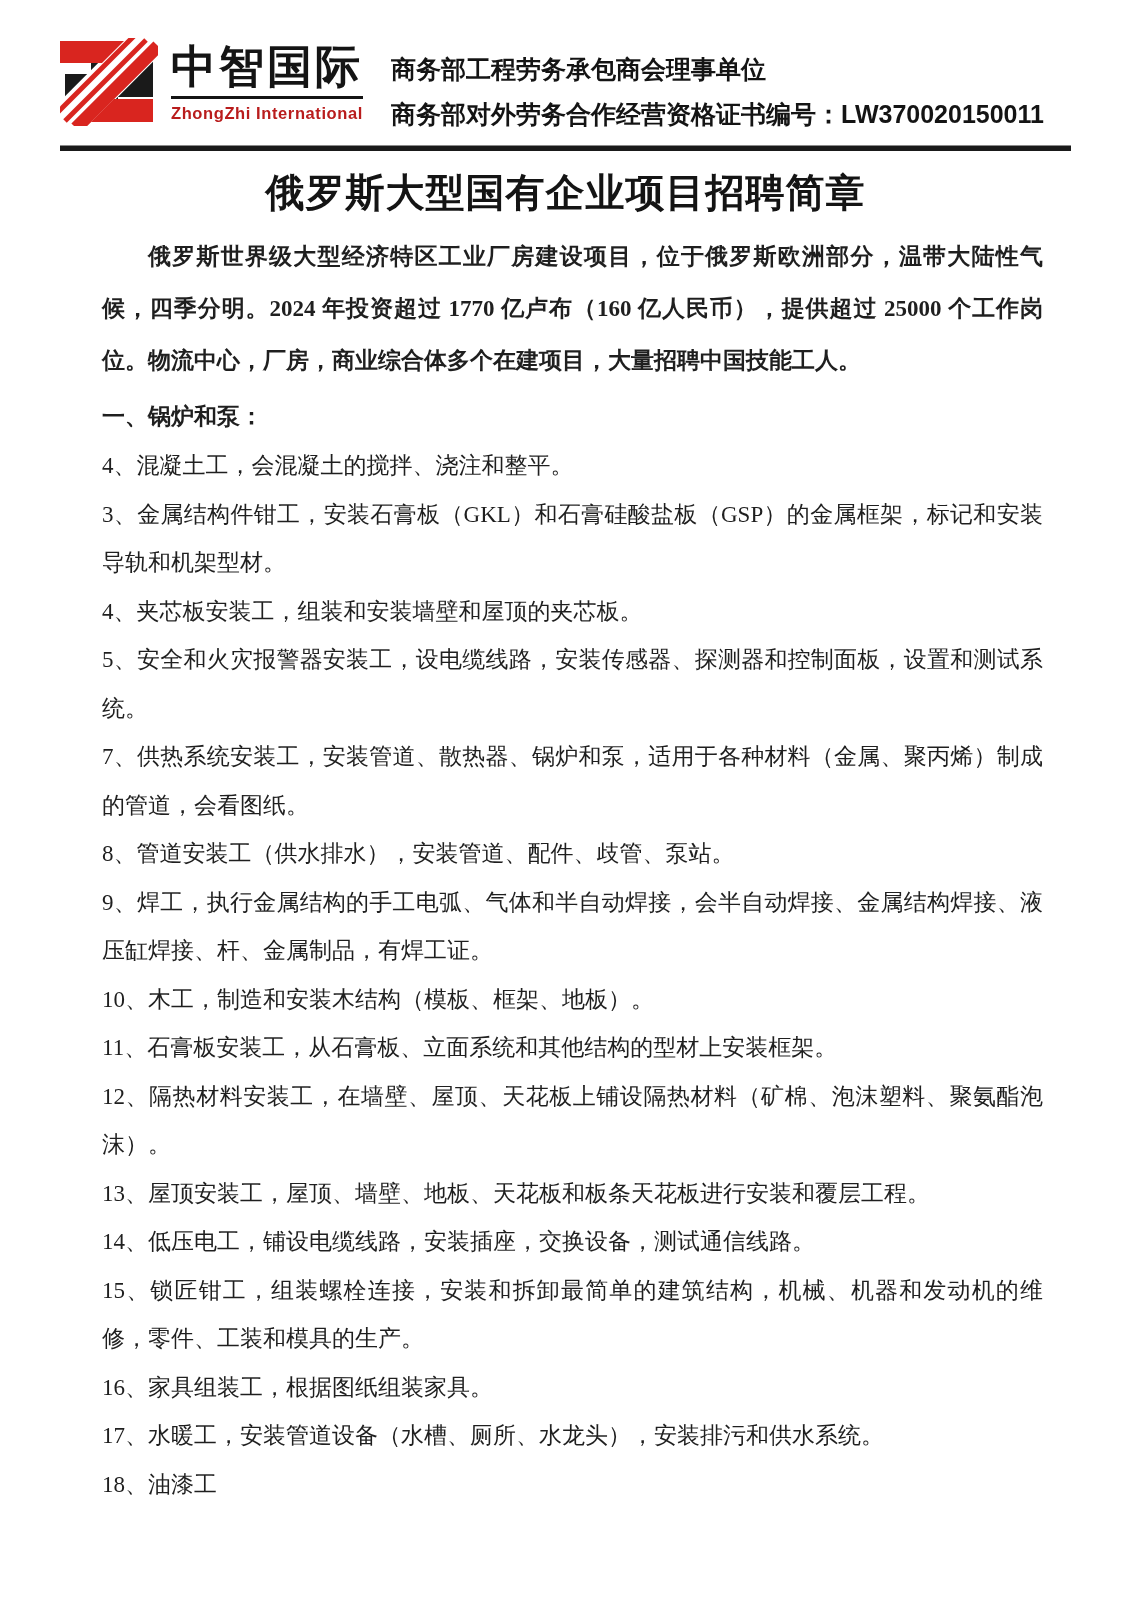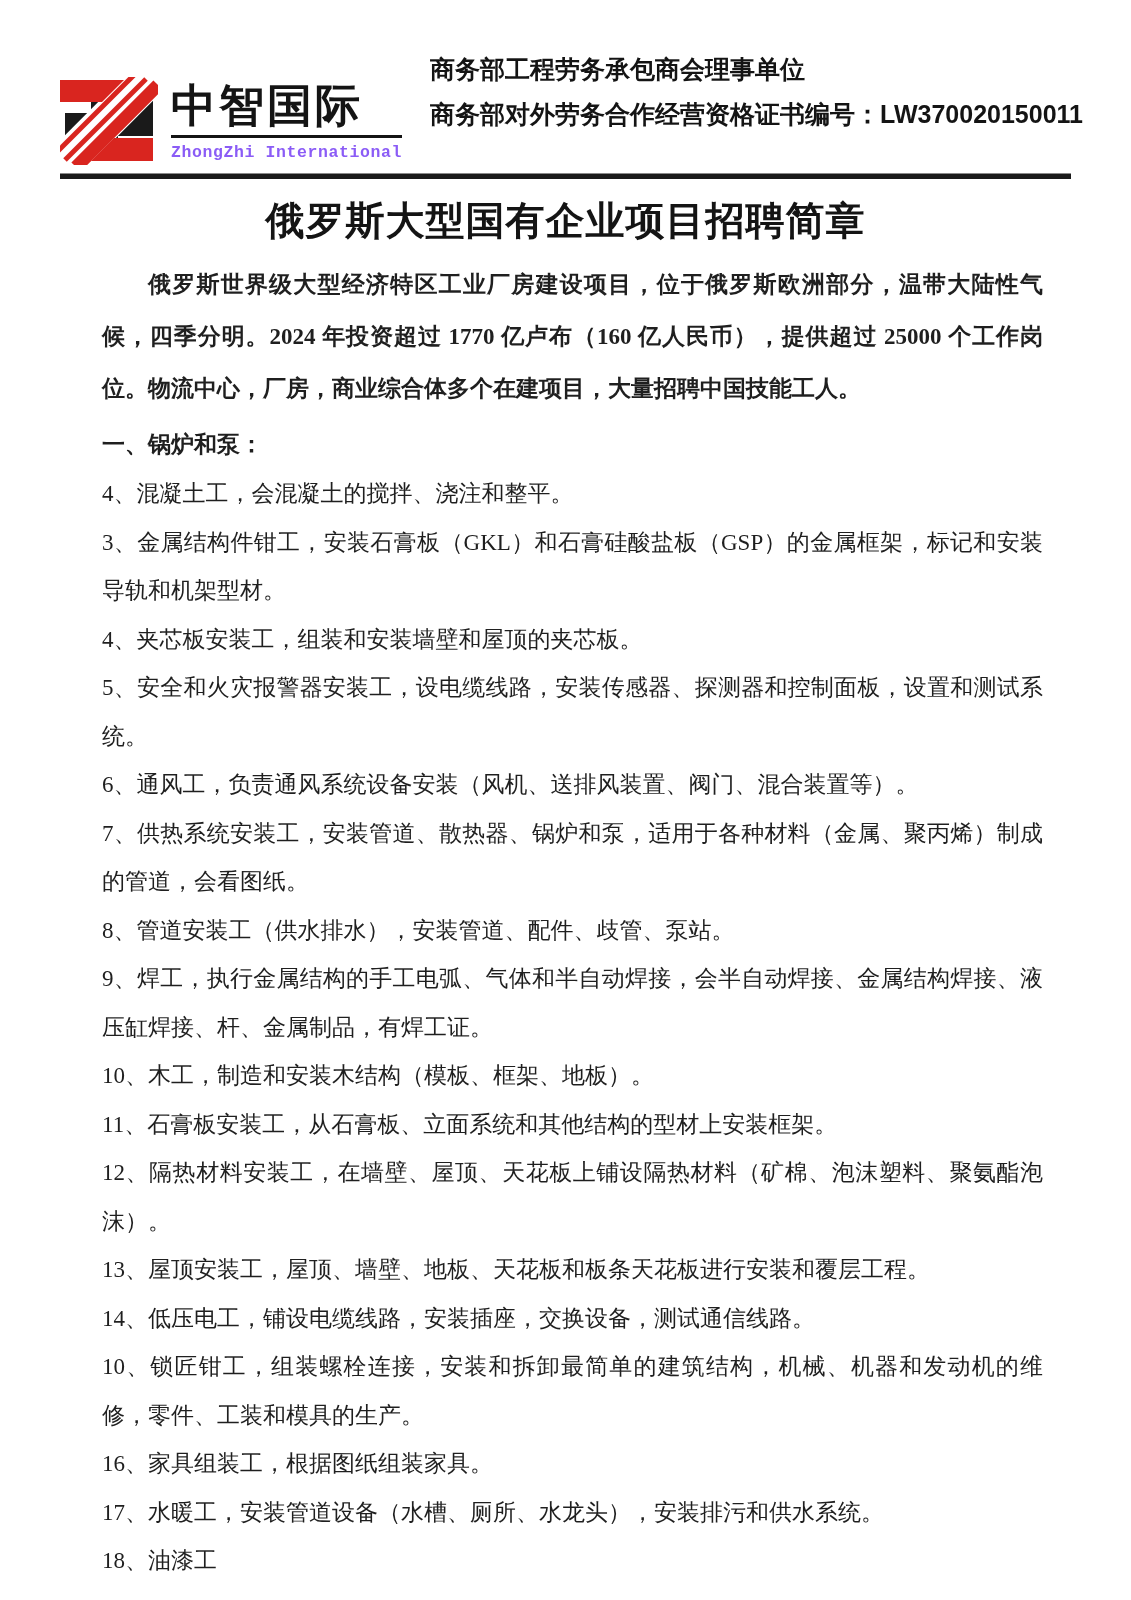--- a/index.html
+++ b/index.html
@@ -21,43 +21,42 @@
   
   .header {
     display: flex;
     align-items: flex-start;
   }
   .brand {
     display: flex;
     align-items: flex-start;
     gap: 13px;
     flex: 0 0 auto;
-    margin-top: 39px;
   }
   .logo-mark { width: 98px; height: 88px; }
   .logo-mark svg { display: block; }
   .brand-text { padding-top: 6px; }
   .brand-cn {
     font-family: "Liberation Sans", "DejaVu Sans", sans-serif;
     font-weight: bold;
     font-size: 45px;
     line-height: 1;
     letter-spacing: 3px;
     color: #141414;
     border-bottom: 3px solid #141414;
     padding-bottom: 7px;
     white-space: nowrap;
   }
   .brand-en {
-    font-family: Liberation Mono, monospace;
+    font-family: Liberation Sans, sans-serif;
     font-weight: bold;
     font-size: 16.5px;
     letter-spacing: 0.6px;
     margin-top: 5px;
-    color: #8b5cf6;
+    color: #b91c1c;
     white-space: nowrap;
   }
   .header-right {
     margin-left: 28px;
     padding-top: 10px;
     font-weight: bold;
     font-size: 25px;
     line-height: 44px;
     color: #141414;
     white-space: nowrap;
@@ -149,30 +148,29 @@
   <div class="content">
     <p class="intro">俄罗斯世界级大型经济特区工业厂房建设项目，位于俄罗斯欧洲部分，温带大陆性气候，四季分明。2024 年投资超过 1770 亿卢布（160 亿人民币），提供超过 25000 个工作岗位。物流中心，厂房，商业综合体多个在建项目，大量招聘中国技能工人。</p>
 
     <p class="section-heading">一、锅炉和泵：</p>
 
     <div class="jobs">
       <p class="job">4、混凝土工，会混凝土的搅拌、浇注和整平。</p>
       <p class="job">3、金属结构件钳工，安装石膏板（GKL）和石膏硅酸盐板（GSP）的金属框架，标记和安装导轨和机架型材。</p>
       <p class="job">4、夹芯板安装工，组装和安装墙壁和屋顶的夹芯板。</p>
       <p class="job">5、安全和火灾报警器安装工，设电缆线路，安装传感器、探测器和控制面板，设置和测试系统。</p>
-      <p class="job">6、通风工，负责通风系统设备安装（风机、送排风装置、阀门、混合装置等）。</p>
       <p class="job">7、供热系统安装工，安装管道、散热器、锅炉和泵，适用于各种材料（金属、聚丙烯）制成的管道，会看图纸。</p>
       <p class="job">8、管道安装工（供水排水），安装管道、配件、歧管、泵站。</p>
       <p class="job">9、焊工，执行金属结构的手工电弧、气体和半自动焊接，会半自动焊接、金属结构焊接、液压缸焊接、杆、金属制品，有焊工证。</p>
       <p class="job">10、木工，制造和安装木结构（模板、框架、地板）。</p>
       <p class="job">11、石膏板安装工，从石膏板、立面系统和其他结构的型材上安装框架。</p>
       <p class="job">12、隔热材料安装工，在墙壁、屋顶、天花板上铺设隔热材料（矿棉、泡沫塑料、聚氨酯泡沫）。</p>
       <p class="job">13、屋顶安装工，屋顶、墙壁、地板、天花板和板条天花板进行安装和覆层工程。</p>
       <p class="job">14、低压电工，铺设电缆线路，安装插座，交换设备，测试通信线路。</p>
-      <p class="job">10、锁匠钳工，组装螺栓连接，安装和拆卸最简单的建筑结构，机械、机器和发动机的维修，零件、工装和模具的生产。</p>
+      <p class="job">15、锁匠钳工，组装螺栓连接，安装和拆卸最简单的建筑结构，机械、机器和发动机的维修，零件、工装和模具的生产。</p>
       <p class="job">16、家具组装工，根据图纸组装家具。</p>
       <p class="job">17、水暖工，安装管道设备（水槽、厕所、水龙头），安装排污和供水系统。</p>
       <p class="job">18、油漆工</p>
 
     </div>
   </div>
 
 </div>
 
 </body></html>

